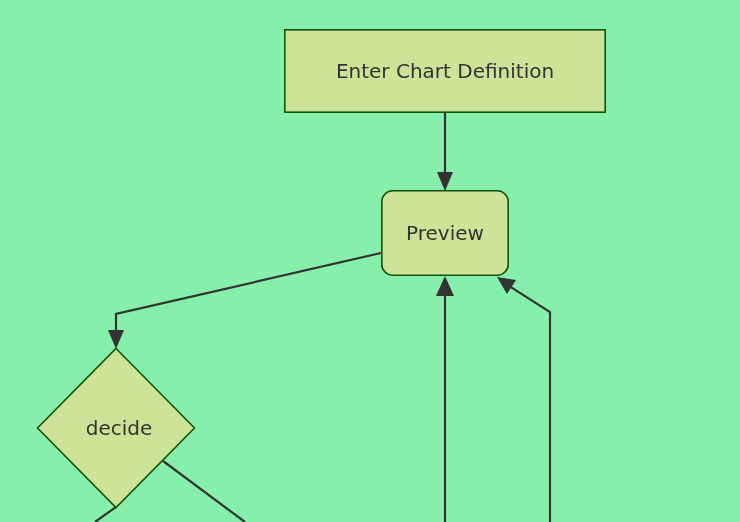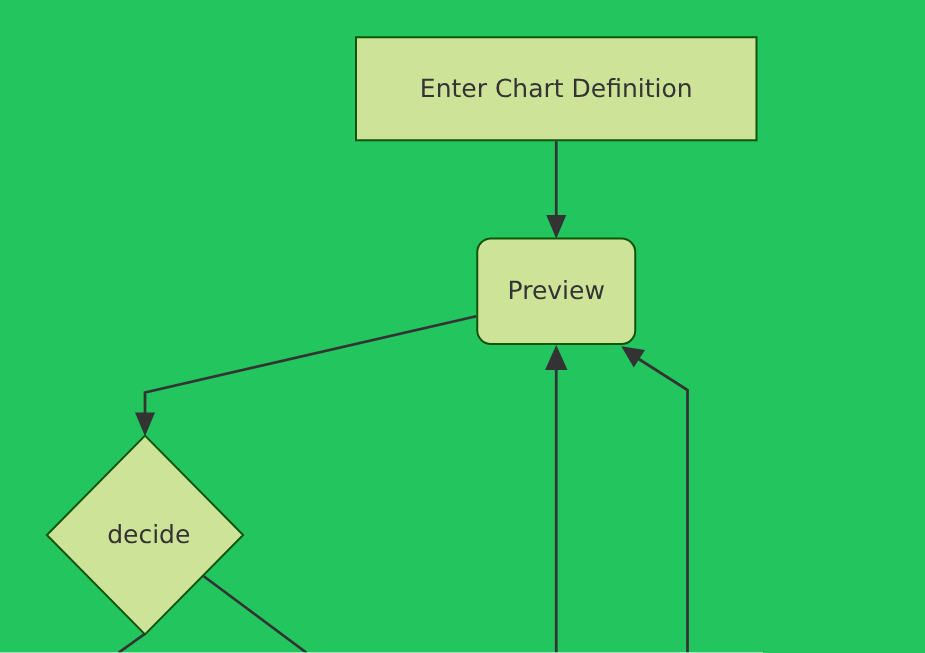--- a/index.html
+++ b/index.html
@@ -46,21 +46,21 @@
     stroke-linejoin: miter;
   }
   .arrow-head {
     fill: #333333;
     stroke: none;
   }
 </style>
 </head>
 <body>
 
-<div id="canvas" style="background: #22c55e;">
+<div id="canvas" style="background: #86efac;">
   <svg id="flow-svg" viewBox="0 0 740 522" xmlns="http://www.w3.org/2000/svg">
 
     <g>
       <path class="edge-path" d="M 445,113 L 445,181" stroke="#333333"></path>
       <polygon class="arrow-head" points="445,191 437,172 453,172" fill="#333333"></polygon>
     </g>
 
     <g>
       <path class="edge-path" d="M 381,253 L 116,314 L 116,339" stroke="#333333"></path>
       <polygon class="arrow-head" points="116,349 108,330 124,330" fill="#333333"></polygon>

